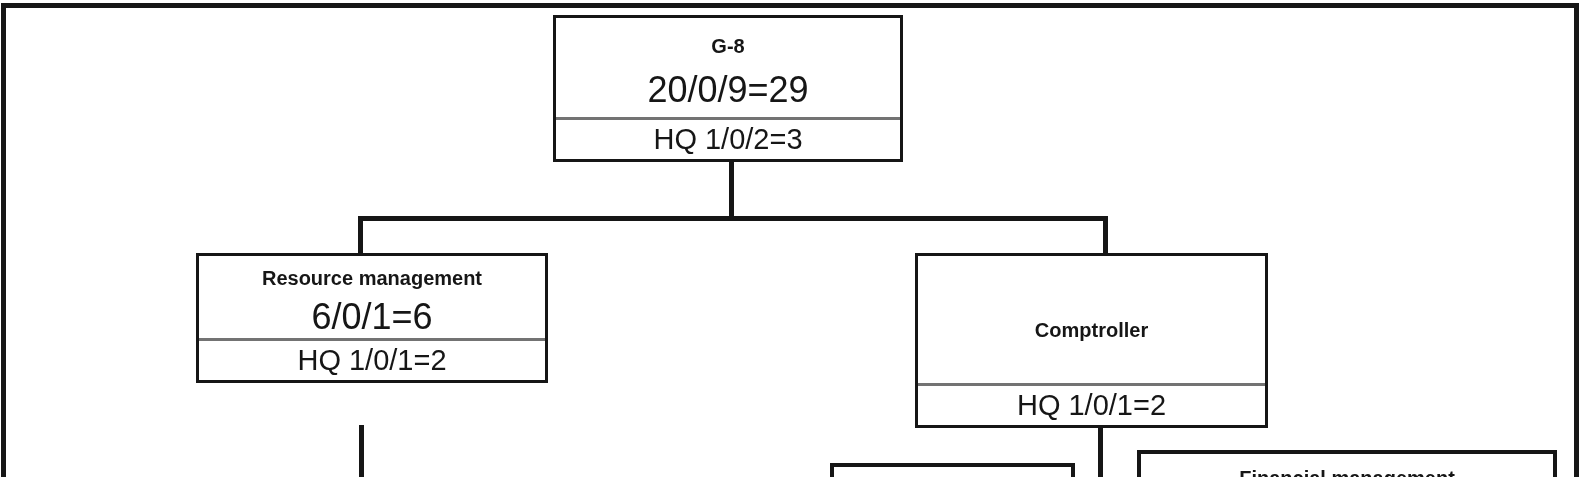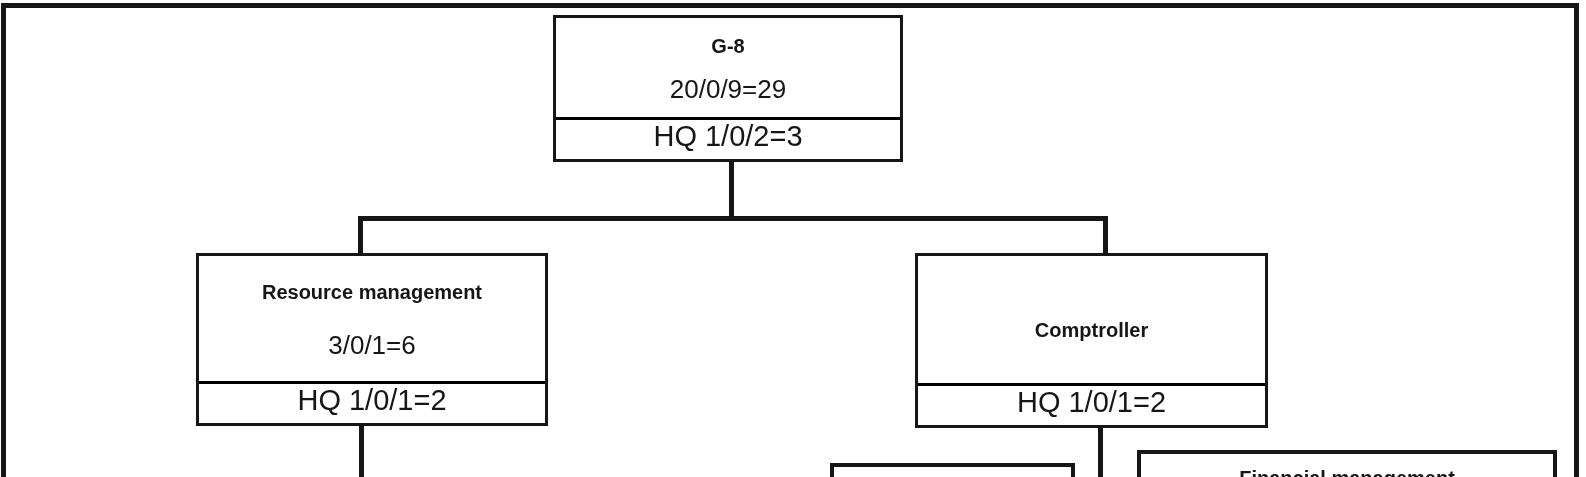--- a/index.html
+++ b/index.html
@@ -39,34 +39,34 @@
     align-items: center;
     justify-content: space-evenly;
     text-align: center;
   }
   .node-title {
     font-weight: bold;
     font-size: 20px;
     line-height: 34px;
   }
   .node-strength {
-    font-size: 26px;
+    font-size: 36px;
     line-height: 33px;
   }
   .node-hq {
     height: 42px;
-    border-top: 3px solid #000000;
+    border-top: 3px solid #737373;
     display: flex;
-    align-items: flex-start;
+    align-items: center;
     justify-content: center;
     font-size: 29px;
   }
 
   .node-g8   { left: 553px; top: 15px;  width: 350px; height: 147px; }
-  .node-rm   { left: 196px; top: 253px; width: 352px; height: 173px; }
+  .node-rm   { left: 196px; top: 253px; width: 352px; height: 130px; }
   .node-comp { left: 915px; top: 253px; width: 353px; height: 175px; }
   .node-rm .node-title { max-width: 250px; }           
   .node-comp .node-main { justify-content: center; padding-top: 20px; gap: 26px; }
 
   
   .node-partial-left {
     left: 830px; top: 463px; width: 245px; height: 90px;
     border-width: 4px;
   }
   .node-finmgmt {
@@ -107,21 +107,21 @@
       <div class="node-strength">20/0/9=29</div>
     </div>
     <div class="node-hq">
       <span>HQ 1/0/2=3</span>
     </div>
   </div>
 
   <div class="node node-rm">
     <div class="node-main">
       <div class="node-title">Resource management</div>
-      <div class="node-strength">3/0/1=6</div>
+      <div class="node-strength">6/0/1=6</div>
     </div>
     <div class="node-hq">
       <span>HQ 1/0/1=2</span>
     </div>
   </div>
 
   <div class="node node-comp">
     <div class="node-main">
       <div class="node-title">Comptroller</div>
     </div>

